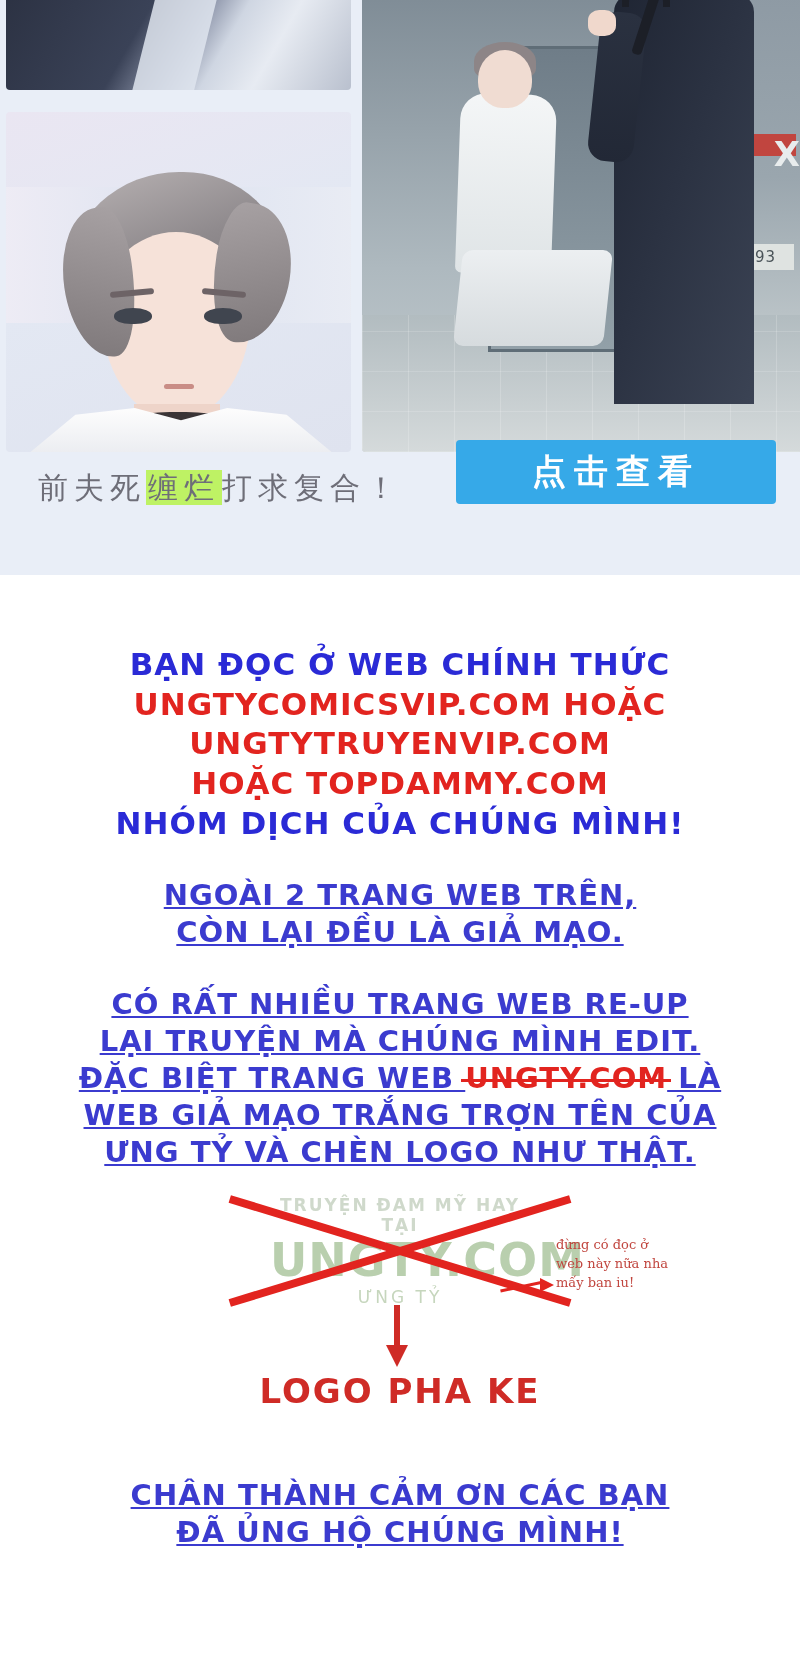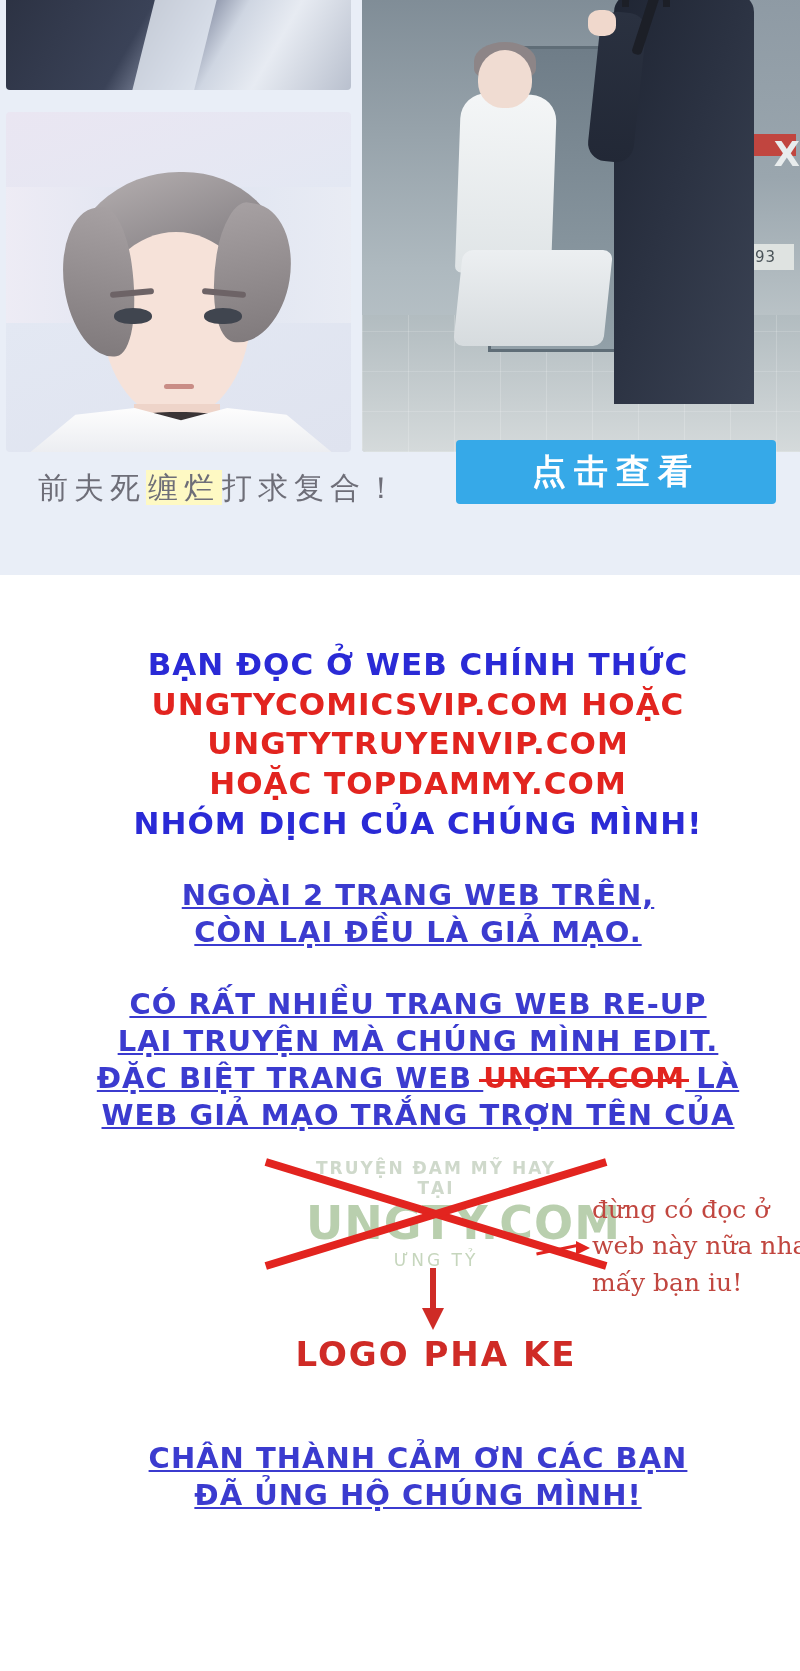--- a/index.html
+++ b/index.html
@@ -312,21 +312,21 @@
   }
   .ad-caption .line {
     font-size: 30px;
     color: #6b6b6b;
     letter-spacing: 6px;
     line-height: 52px;
     white-space: nowrap;
   }
   .ad-caption .line.two { color: #6e6e78; }
   .hl {
-    background: #fef9c3;
+    background: #bef264;
     padding: 0 2px;
   }
 
   .ad-cta {
     position: absolute;
     left: 456px;
     top: 440px;
     width: 320px;
     height: 64px;
     background: #36a9e8;
@@ -355,21 +355,20 @@
     position: absolute;
     left: 0;
     top: 625px;
     width: 800px;
     height: 1046px;
     background: #ffffff;
     text-align: center;
   }
   .notice-inner {
     padding-top: 20px;
-    padding-left: 36px;
   }
   .n-line {
     font-family: "DejaVu Sans", sans-serif;
     font-weight: bold;
     letter-spacing: 1px;
     line-height: 1.28;
   }
   .blue   { color: #2a2ad6; }
   .red    { color: #e2241f; }
   .navy   { color: #3b3bcf; text-decoration: underline; }
@@ -441,24 +440,24 @@
     height: 8px;
     background: #e2241f;
     transform-origin: center;
   }
   .cross span.a { transform: rotate(17deg); }
   .cross span.b { transform: rotate(-17deg); }
 
   .hand-note {
     position: absolute;
     left: 556px;
-    top: 48px;
+    top: 55px;
     width: 220px;
     color: #c1463f;
-    font-size: 25px;
+    font-size: 13px;
     line-height: 1.45;
     text-align: left;
     font-family: "DejaVu Serif", serif;
   }
   .arrow-to-note {
     position: absolute;
     left: 500px;
     top: 96px;
     width: 58px;
     height: 20px;
@@ -579,20 +578,21 @@
 
       <div class="n-line navy s32">NGOÀI 2 TRANG WEB TRÊN,</div>
       <div class="n-line navy s32">CÒN LẠI ĐỀU LÀ GIẢ MẠO.</div>
 
       <div class="gap-md"></div>
 
       <div class="n-line navy s32">CÓ RẤT NHIỀU TRANG WEB RE-UP</div>
       <div class="n-line navy s32">LẠI TRUYỆN MÀ CHÚNG MÌNH EDIT.</div>
       <div class="n-line navy s32"><span>ĐẶC BIỆT TRANG WEB </span><span class="strike-wrap">UNGTY.COM</span><span> LÀ</span></div>
       <div class="n-line navy s32">WEB GIẢ MẠO TRẮNG TRỢN TÊN CỦA</div>
+      <div class="n-line navy s32">ƯNG TỶ VÀ CHÈN LOGO NHƯ THẬT.</div>
 
       <div class="fake-logo-area">
         <div class="fake-logo">
           <div class="fl-small">TRUYỆN ĐAM MỸ HAY TẠI</div>
           <div class="fl-big">UNGTY.COM</div>
           <div class="fl-sub">ƯNG TỶ</div>
         </div>
 
         <div class="cross">
           <span class="a"></span>

